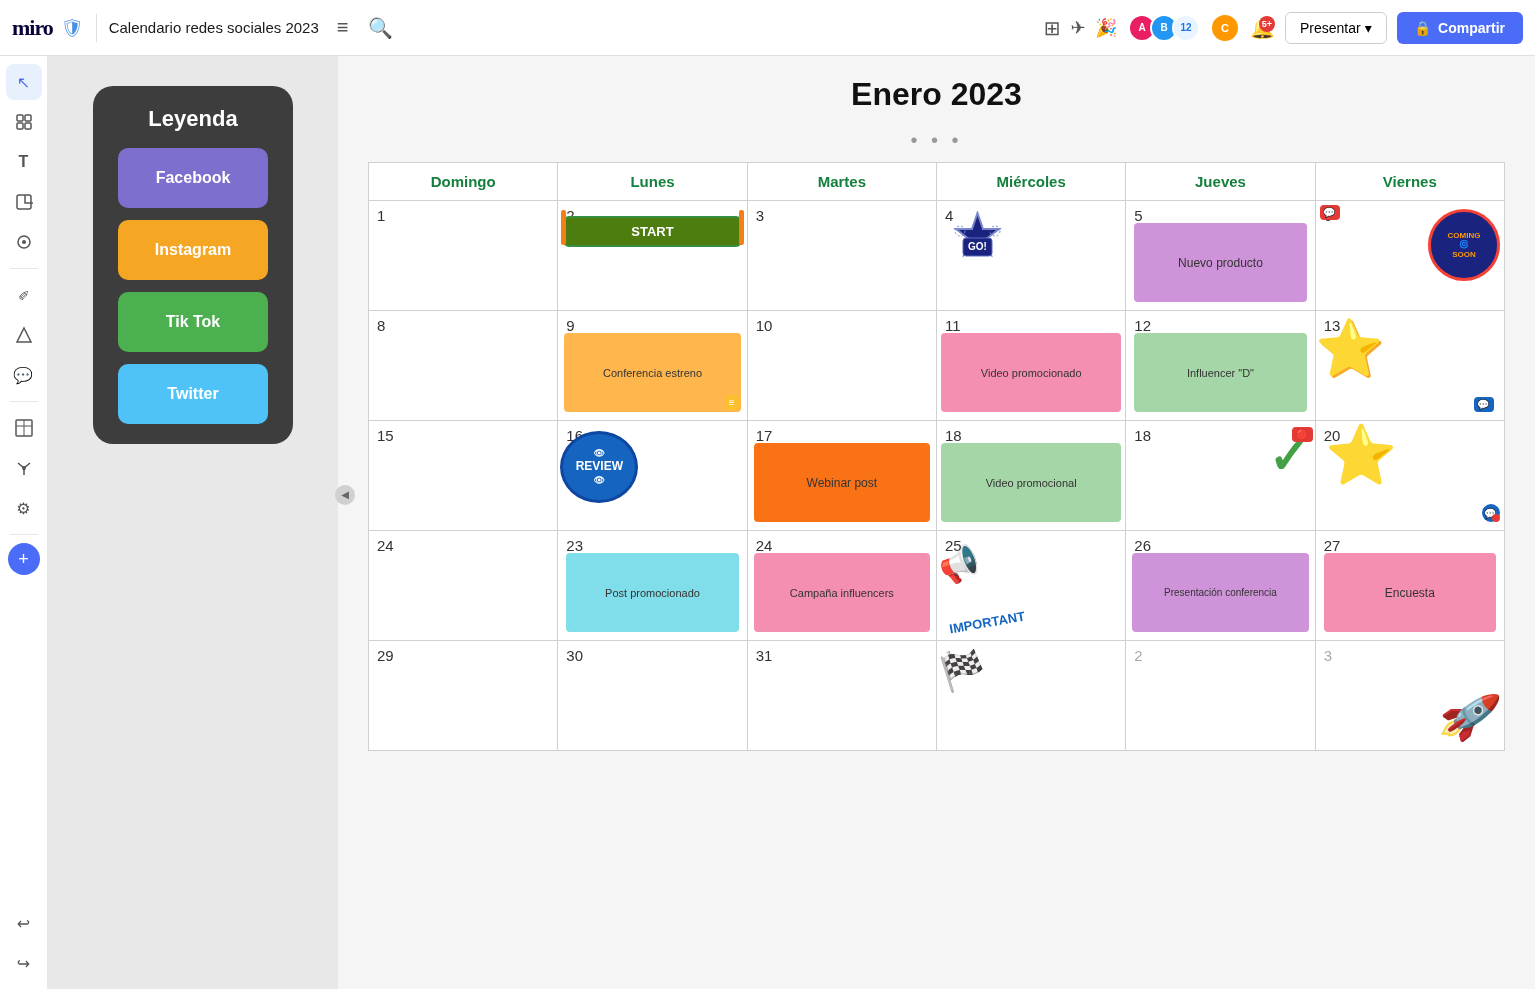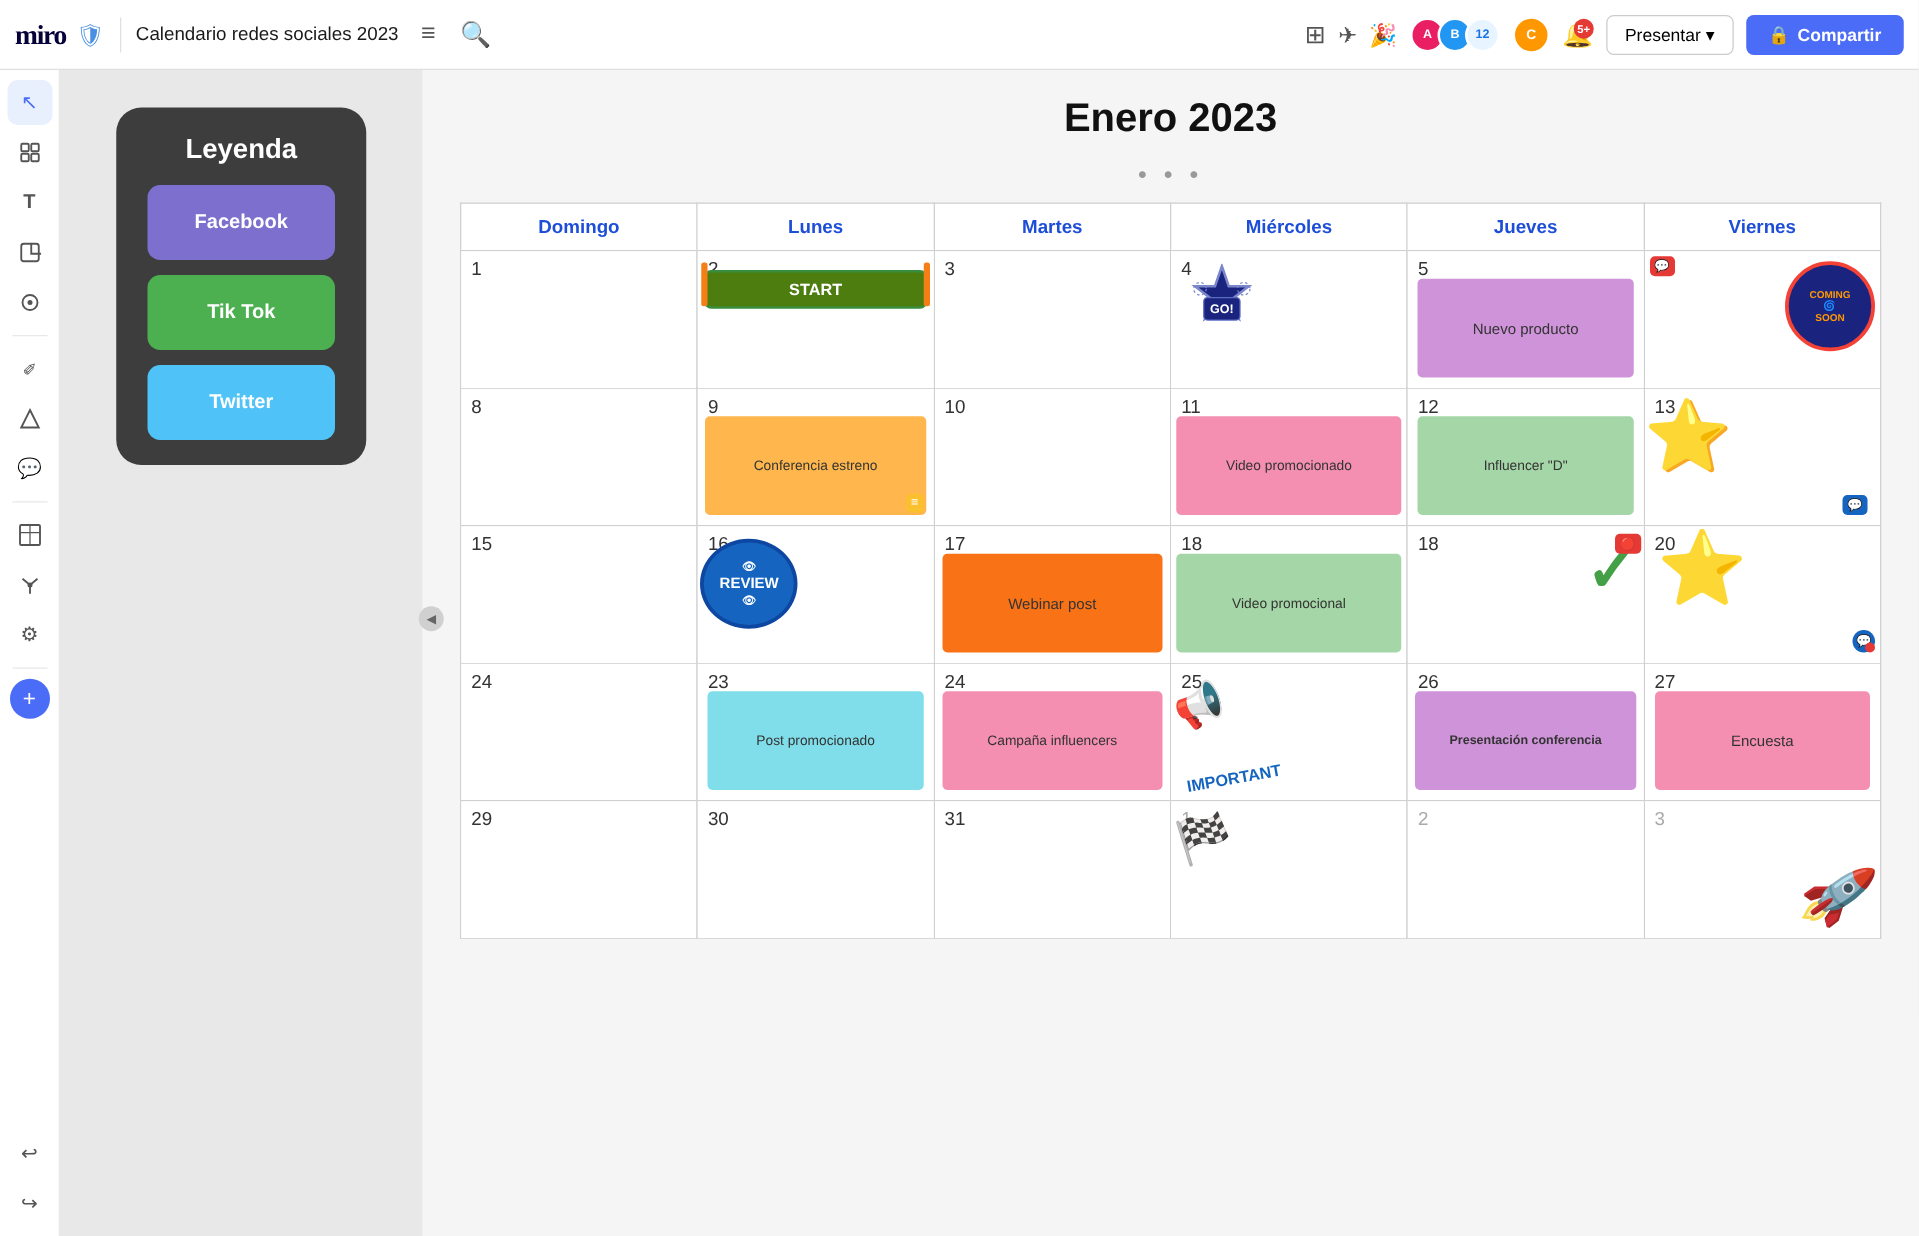--- a/index.html
+++ b/index.html
@@ -48,21 +48,21 @@
     }
     #calendar-title {
       text-align: center; font-size: 32px; font-weight: 700; margin-bottom: 16px; color: #111;
     }
     #dots-row { text-align: center; margin-bottom: 10px; color: #999; font-size: 20px; letter-spacing: 4px; }
 
     
     #calendar-grid { width: 100%; border-collapse: collapse; }
     #calendar-grid th {
       background: #fff; border: 1px solid #d0d0d0; padding: 10px 0;
-      font-size: 15px; font-weight: 600; color: #1d4ed8; text-align: center;
+      font-size: 15px; font-weight: 600; color: #15803d; text-align: center;
     }
     #calendar-grid td {
       border: 1px solid #d0d0d0; vertical-align: top; background: #fff;
       width: 14.28%; min-height: 110px; height: 110px; position: relative; padding: 4px;
     }
     .day-num { font-size: 15px; font-weight: 500; color: #333; padding: 2px 4px; }
     .day-num.gray { color: #aaa; }
 
     
     #collapse-arrow {
@@ -171,20 +171,21 @@
     <button class="tool-btn" style="background:#4a6cf7;color:#fff;border-radius:50%;width:32px;height:32px;font-size:18px;display:flex;align-items:center;justify-content:center;">+</button>
     <div style="flex:1;"></div>
     <button class="tool-btn" style="font-size:16px;">↩</button>
     <button class="tool-btn" style="font-size:16px;">↪</button>
   </div>
 
   <div id="legend-panel">
     <div id="legend-box">
       <div class="legend-title">Leyenda</div>
       <div class="legend-item" style="background:#7c6fcd;">Facebook</div>
+      <div class="legend-item" style="background:#f5a623;">Instagram</div>
       <div class="legend-item" style="background:#4caf50;">Tik Tok</div>
       <div class="legend-item" style="background:#4fc3f7;">Twitter</div>
     </div>
   </div>
 
   <div id="collapse-arrow">◀</div>
 
   <div id="calendar-area">
     <div id="calendar-title">Enero 2023</div>
     <div id="dots-row">• • •</div>
@@ -362,21 +363,21 @@
             <td style="position: relative; height: 110px; min-height: 110px;">
               <div class="day-num">25</div>
               <div style="position: absolute; inset: 0px;">
                 <div style="position:absolute;top:15px;left:2px;font-size:32px;transform:rotate(-20deg);">📢</div>
     <div style="position:absolute;bottom:10px;left:12px;font-size:13px;font-weight:700;color:#1565c0;transform:rotate(-10deg);">IMPORTANT</div>
               </div>
             </td>
             <td style="position: relative; height: 110px; min-height: 110px;">
               <div class="day-num">26</div>
               <div style="position: absolute; inset: 0px;">
-                <div style="position:absolute;top:22px;left:6px;right:6px;bottom:8px;background:#ce93d8;border-radius:4px;padding:2px;font-size:10px;font-weight:700;color:#333;display:flex;align-items:center;justify-content:center;text-align:center;">Presentación conferencia</div>
+                <div style="position:absolute;top:22px;left:6px;right:6px;bottom:8px;background:#ce93d8;border-radius:4px;padding:2px;font-size:10px;font-weight:400;color:#333;display:flex;align-items:center;justify-content:center;text-align:center;">Presentación conferencia</div>
               </div>
             </td>
             <td style="position: relative; height: 110px; min-height: 110px;">
               <div class="day-num">27</div>
               <div style="position: absolute; inset: 0px;">
                 <div style="position:absolute;top:22px;left:8px;right:8px;bottom:8px;background:#f48fb1;border-radius:4px;padding:6px;font-size:12px;font-weight:500;color:#333;display:flex;align-items:center;justify-content:center;text-align:center;">Encuesta</div>
               </div>
             </td>
           </tr>
           <tr>

